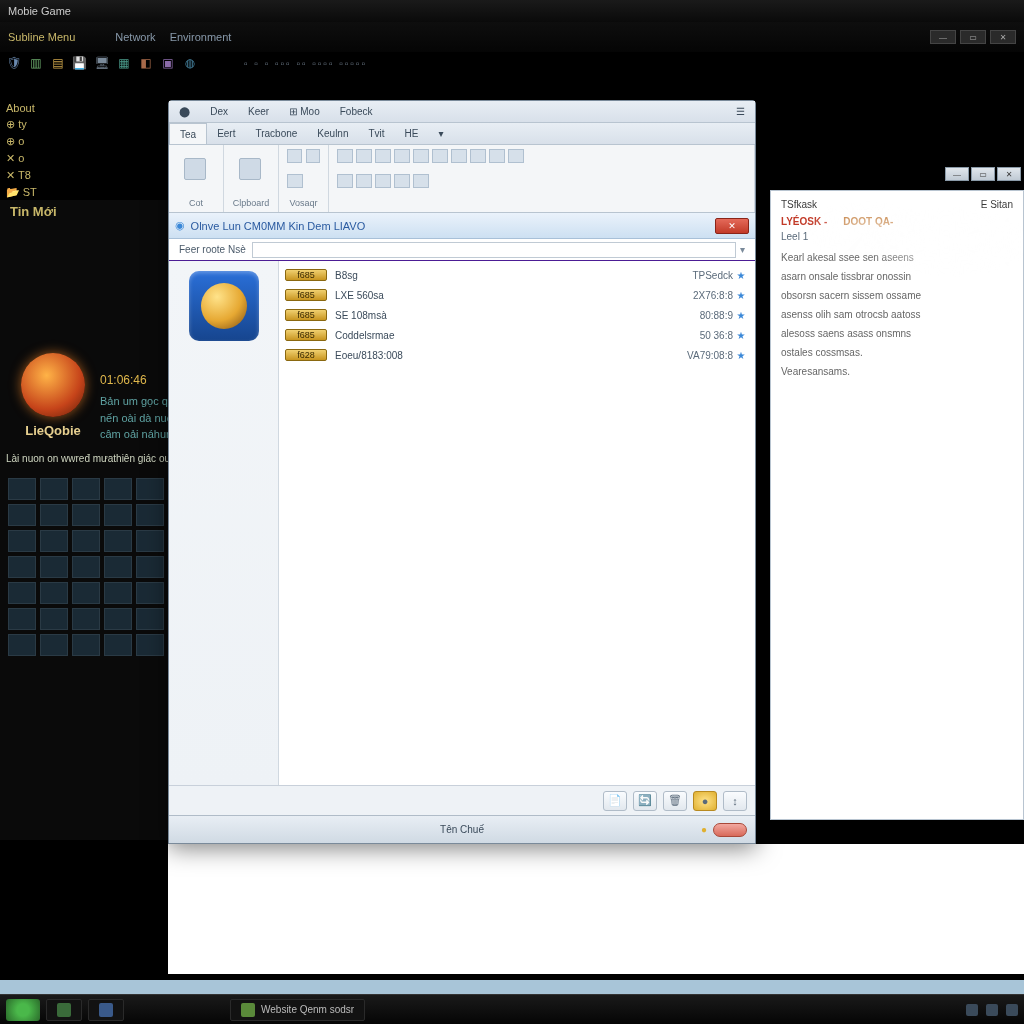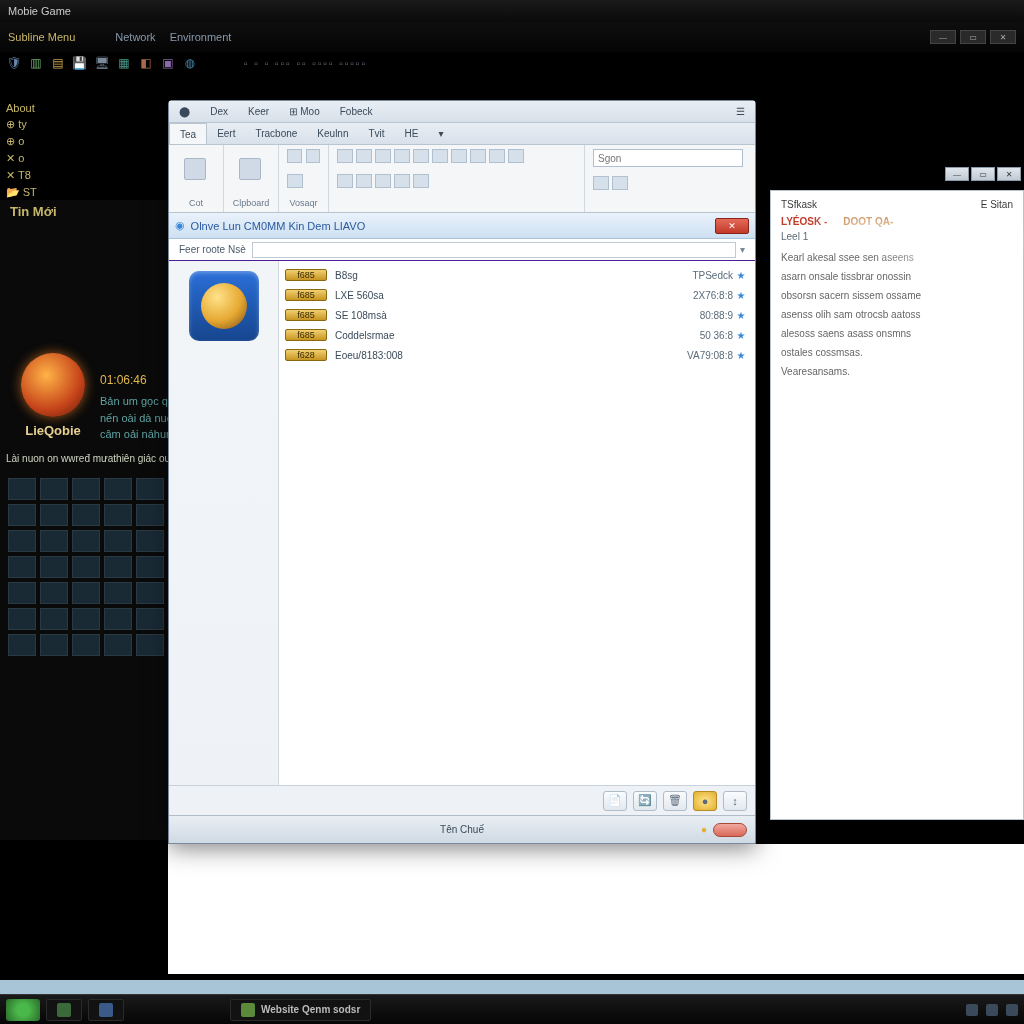--- a/index.html
+++ b/index.html
@@ -299,21 +299,21 @@
   background: radial-gradient(circle at 50% 50%, #4ab84a 30%, #2a6a2a);
   border-radius: 3px;
 }
 .tb-item {
   height: 22px;
   padding: 0 10px;
   display: flex; align-items: center; gap: 6px;
   background: #121212;
   border: 1px solid #2a2a2a;
   border-radius: 2px;
-  color: #bbb; font-size: 10px; font-weight: bold;
+  color: #bbb; font-size: 10px;
 }
 .tb-icon { width: 14px; height: 14px; background: #3a6a3a; border-radius: 2px; }
 .tb-tray {
   margin-left: auto;
   display: flex; align-items: center; gap: 8px;
   color: #aaa; font-size: 10px;
 }
 .tray-ic { width: 12px; height: 12px; background: #3a4a5a; border-radius: 2px; }
 
 
@@ -496,28 +496,20 @@
             <div class="ribbon-sm-ic"></div>
             <div class="ribbon-sm-ic"></div>
         </div>
         <div style="display:flex;gap:3px">
           <div class="ribbon-sm-ic"></div>
             <div class="ribbon-sm-ic"></div>
             <div class="ribbon-sm-ic"></div>
             <div class="ribbon-sm-ic"></div>
             <div class="ribbon-sm-ic"></div>
         </div>
-        <div class="ribbon-group-label">&nbsp;</div>
-      </div>
-      <div class="ribbon-group" style="width:170px;border-right:none">
-        <input class="ribbon-search" placeholder="Sgon" style="">
-        <div style="display:flex;gap:3px">
-            <div class="ribbon-sm-ic"></div>
-            <div class="ribbon-sm-ic"></div>
-          </div>
         <div class="ribbon-group-label">&nbsp;</div>
       </div>
     </div>
 
     <div class="dialog">
       <div class="dialog-titlebar">
         <div class="dialog-title-left">
           <span style="color:#3a88d8">◉</span>
           <span>Olnve Lun CM0MM Kin Dem LIAVO</span>
         </div>

